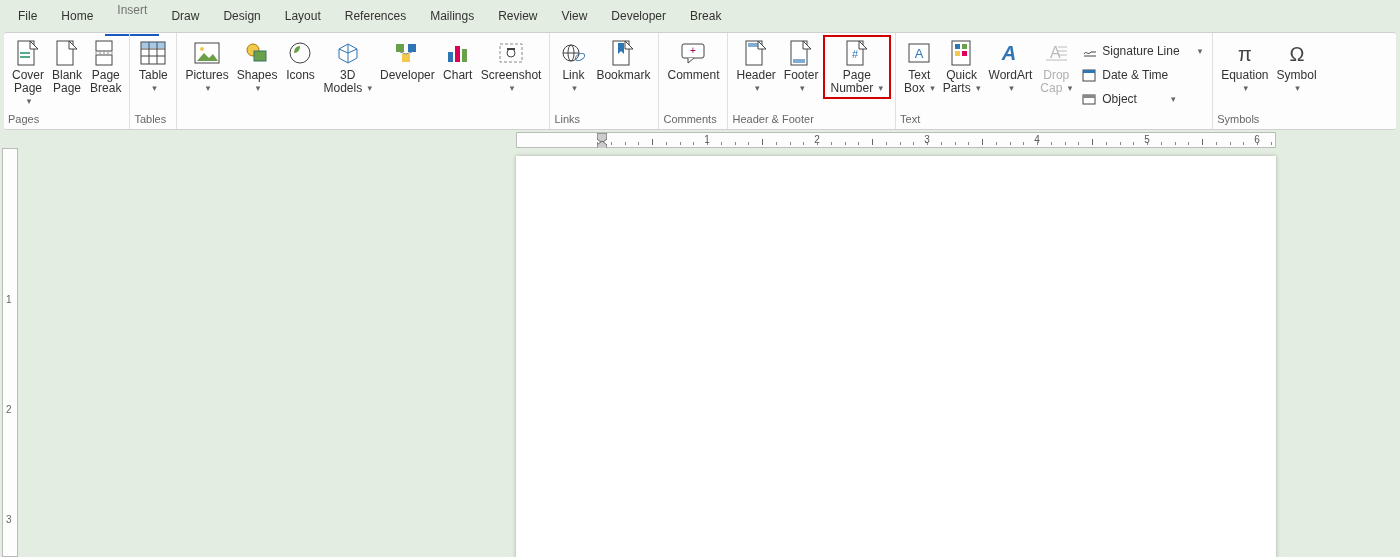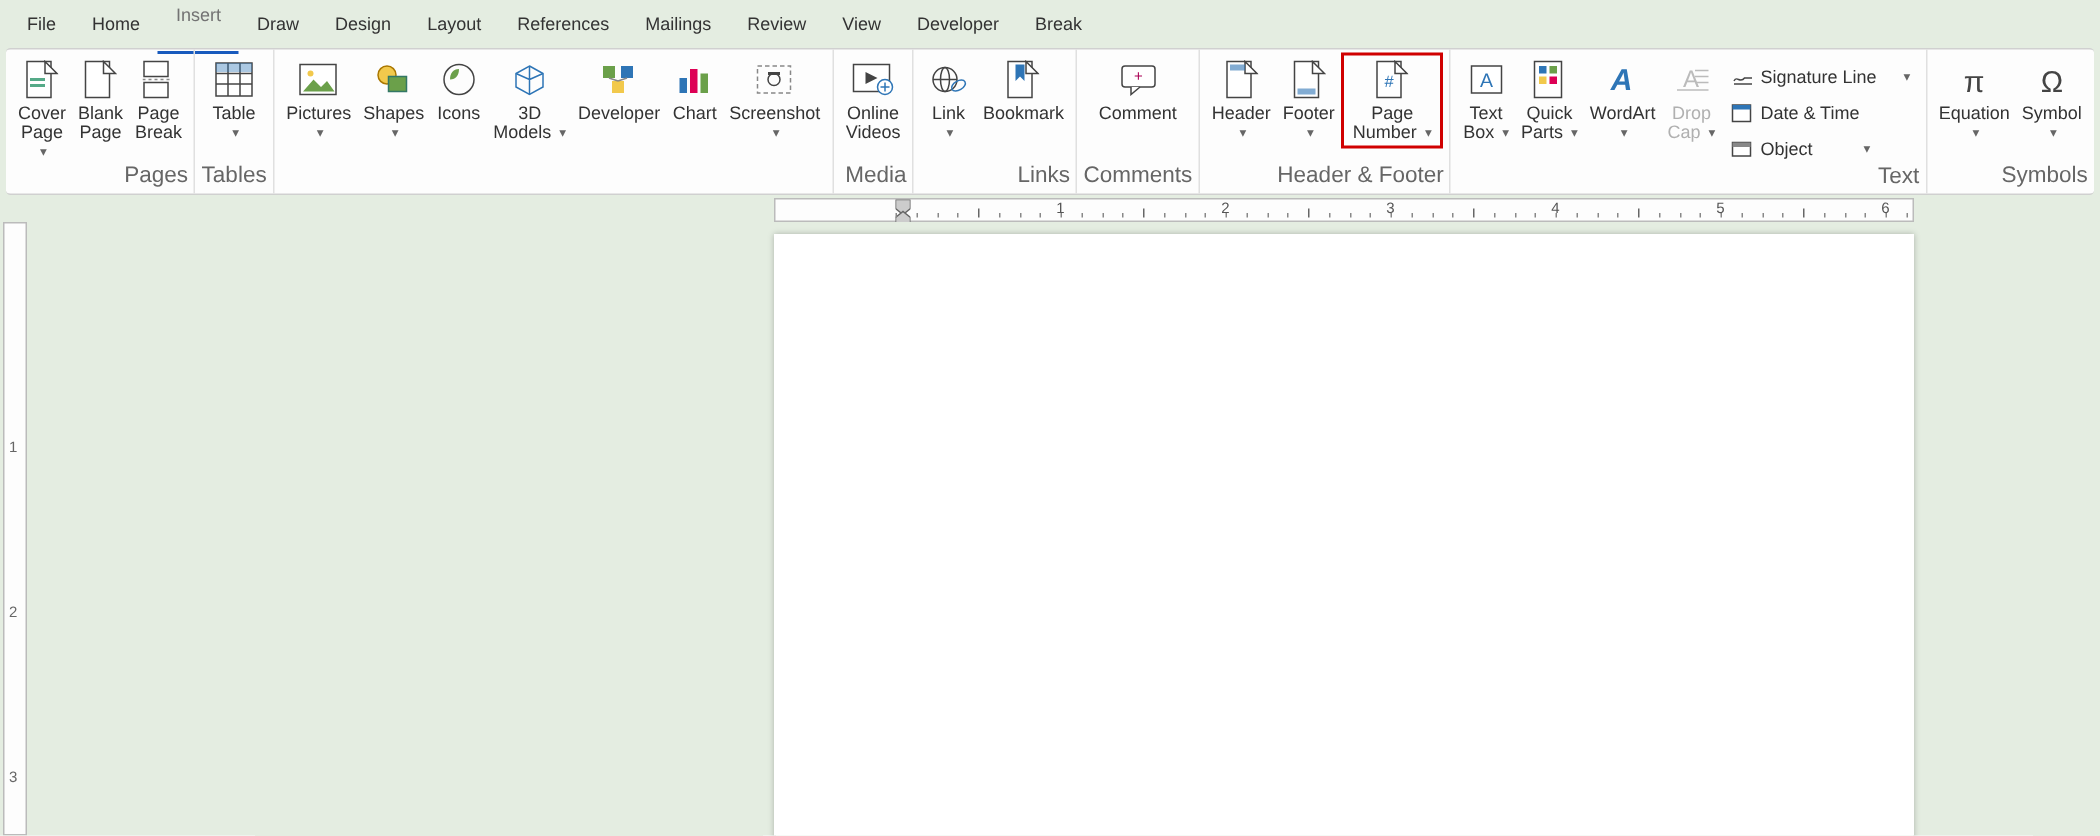--- a/index.html
+++ b/index.html
@@ -43,24 +43,24 @@
   .group {
     display: flex;
     flex-direction: column;
     align-items: center;
     justify-content: space-between;
     border-right: 1px solid #e0e0e0;
     padding: 2px 4px 2px 4px;
   }
   .group .row { display: flex; align-items: flex-start; height: 74px; }
   .group-label {
-    font-size: 15px;
+    font-size: 11px;
     color: #666;
     padding-bottom: 2px;
-    text-align: right;
+    text-align: left;
     width: 100%;
   }
   .btn {
     display: flex;
     flex-direction: column;
     align-items: center;
     justify-content: flex-start;
     padding: 4px 4px 0 4px;
     min-width: 38px;
     cursor: pointer;
@@ -307,37 +307,20 @@
               <rect x="2" y="2" width="22" height="18" fill="none" stroke="#888" stroke-dasharray="3 2"></rect>
               <circle cx="13" cy="11" r="4" fill="none" stroke="#444"></circle>
               <rect x="9" y="6" width="8" height="2" fill="#444"></rect>
             </svg>
         </span>
         <span class="lbl"><span>Screenshot</span><br><span class="caret">▾</span></span>
       </div>
     </div>
   </div>
 
-  <div class="group">
-    <div class="row">
-      <div class="btn">
-        <span class="ico">
-          <svg width="28" height="22">
-              <rect x="1" y="1" width="24" height="18" fill="#fff" stroke="#444"></rect>
-              <path d="M9 6 L17 10 L9 14 Z" fill="#444"></path>
-              <circle cx="22" cy="16" r="5" fill="#fff" stroke="#2e75b6"></circle>
-              <path d="M19 16 L25 16 M22 13 L22 19" stroke="#2e75b6"></path>
-            </svg>
-        </span>
-        <span class="lbl" style="white-space:pre-line">Online
-Videos</span>
-      </div>
-    </div>
-    <div class="group-label">Media</div>
-  </div>
 
   <div class="group">
     <div class="row">
       <div class="btn">
         <span class="ico">
           <svg width="28" height="22">
               <circle cx="12" cy="11" r="8" fill="none" stroke="#444"></circle>
               <ellipse cx="12" cy="11" rx="3" ry="8" fill="none" stroke="#444"></ellipse>
               <line x1="4" y1="11" x2="20" y2="11" stroke="#444"></line>
               <ellipse cx="21" cy="15" rx="5" ry="3" transform="rotate(-30 21 15)" fill="none" stroke="#2e75b6"></ellipse>

